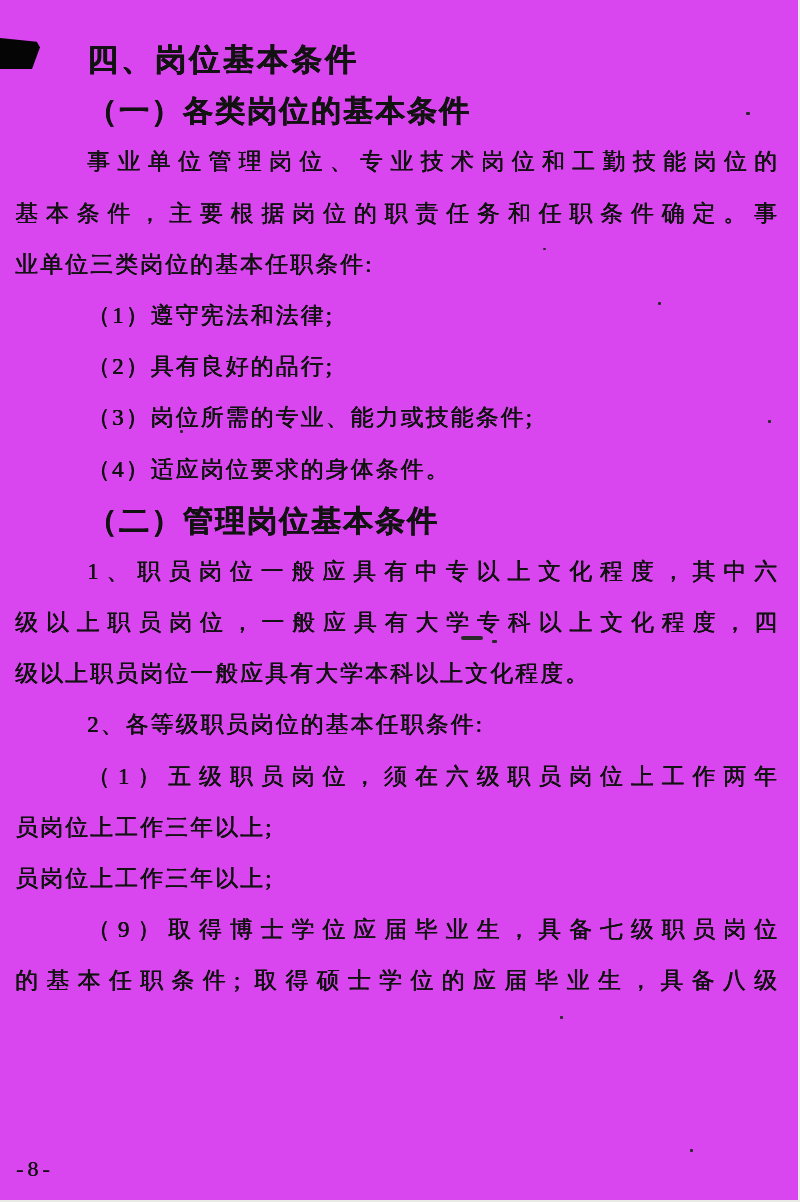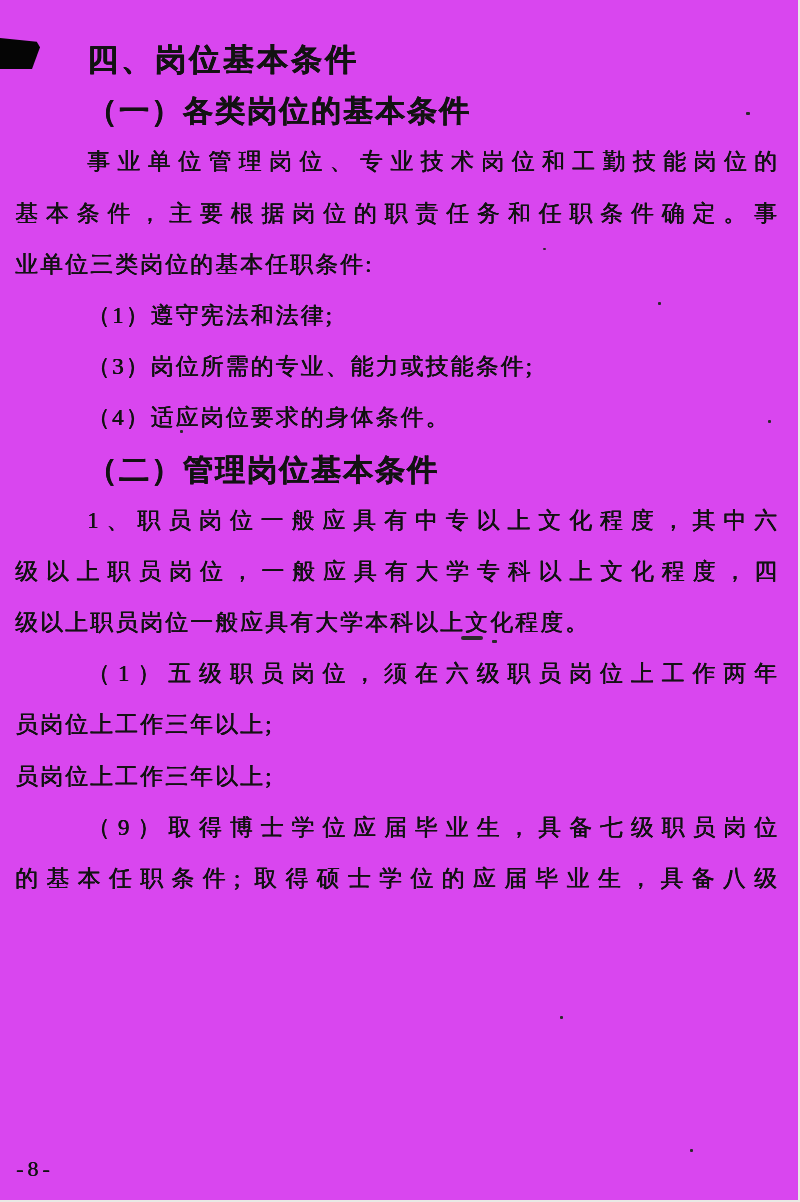--- a/index.html
+++ b/index.html
@@ -101,26 +101,28 @@
   <div class="speck s8"></div>
   <div class="speck s9"></div>
 
   <div class="doc-body">
       <div class="line h1 indent">四、岗位基本条件</div>
       <div class="line h2 indent">（一）各类岗位的基本条件</div>
       <div class="line body indent justify">事业单位管理岗位、专业技术岗位和工勤技能岗位的</div>
       <div class="line body justify">基本条件，主要根据岗位的职责任务和任职条件确定。事</div>
       <div class="line body">业单位三类岗位的基本任职条件:</div>
       <div class="line body indent">（1）遵守宪法和法律;</div>
+      <div class="line body indent">（2）具有良好的品行;</div>
       <div class="line body indent">（3）岗位所需的专业、能力或技能条件;</div>
       <div class="line body indent">（4）适应岗位要求的身体条件。</div>
       <div class="line h2 indent">（二）管理岗位基本条件</div>
       <div class="line body indent justify">1、职员岗位一般应具有中专以上文化程度，其中六</div>
       <div class="line body justify">级以上职员岗位，一般应具有大学专科以上文化程度，四</div>
       <div class="line body">级以上职员岗位一般应具有大学本科以上文化程度。</div>
+      <div class="line body indent">2、各等级职员岗位的基本任职条件:</div>
       <div class="line body indent justify">（1）五级职员岗位，须在六级职员岗位上工作两年</div>
       <div class="line body">员岗位上工作三年以上;</div>
       <div class="line body">员岗位上工作三年以上;</div>
       <div class="line body indent justify">（9）取得博士学位应届毕业生，具备七级职员岗位</div>
       <div class="line body justify">的基本任职条件; 取得硕士学位的应届毕业生，具备八级</div>
     </div>
 
   <div class="page-number">-8-</div>
 </div>
 

